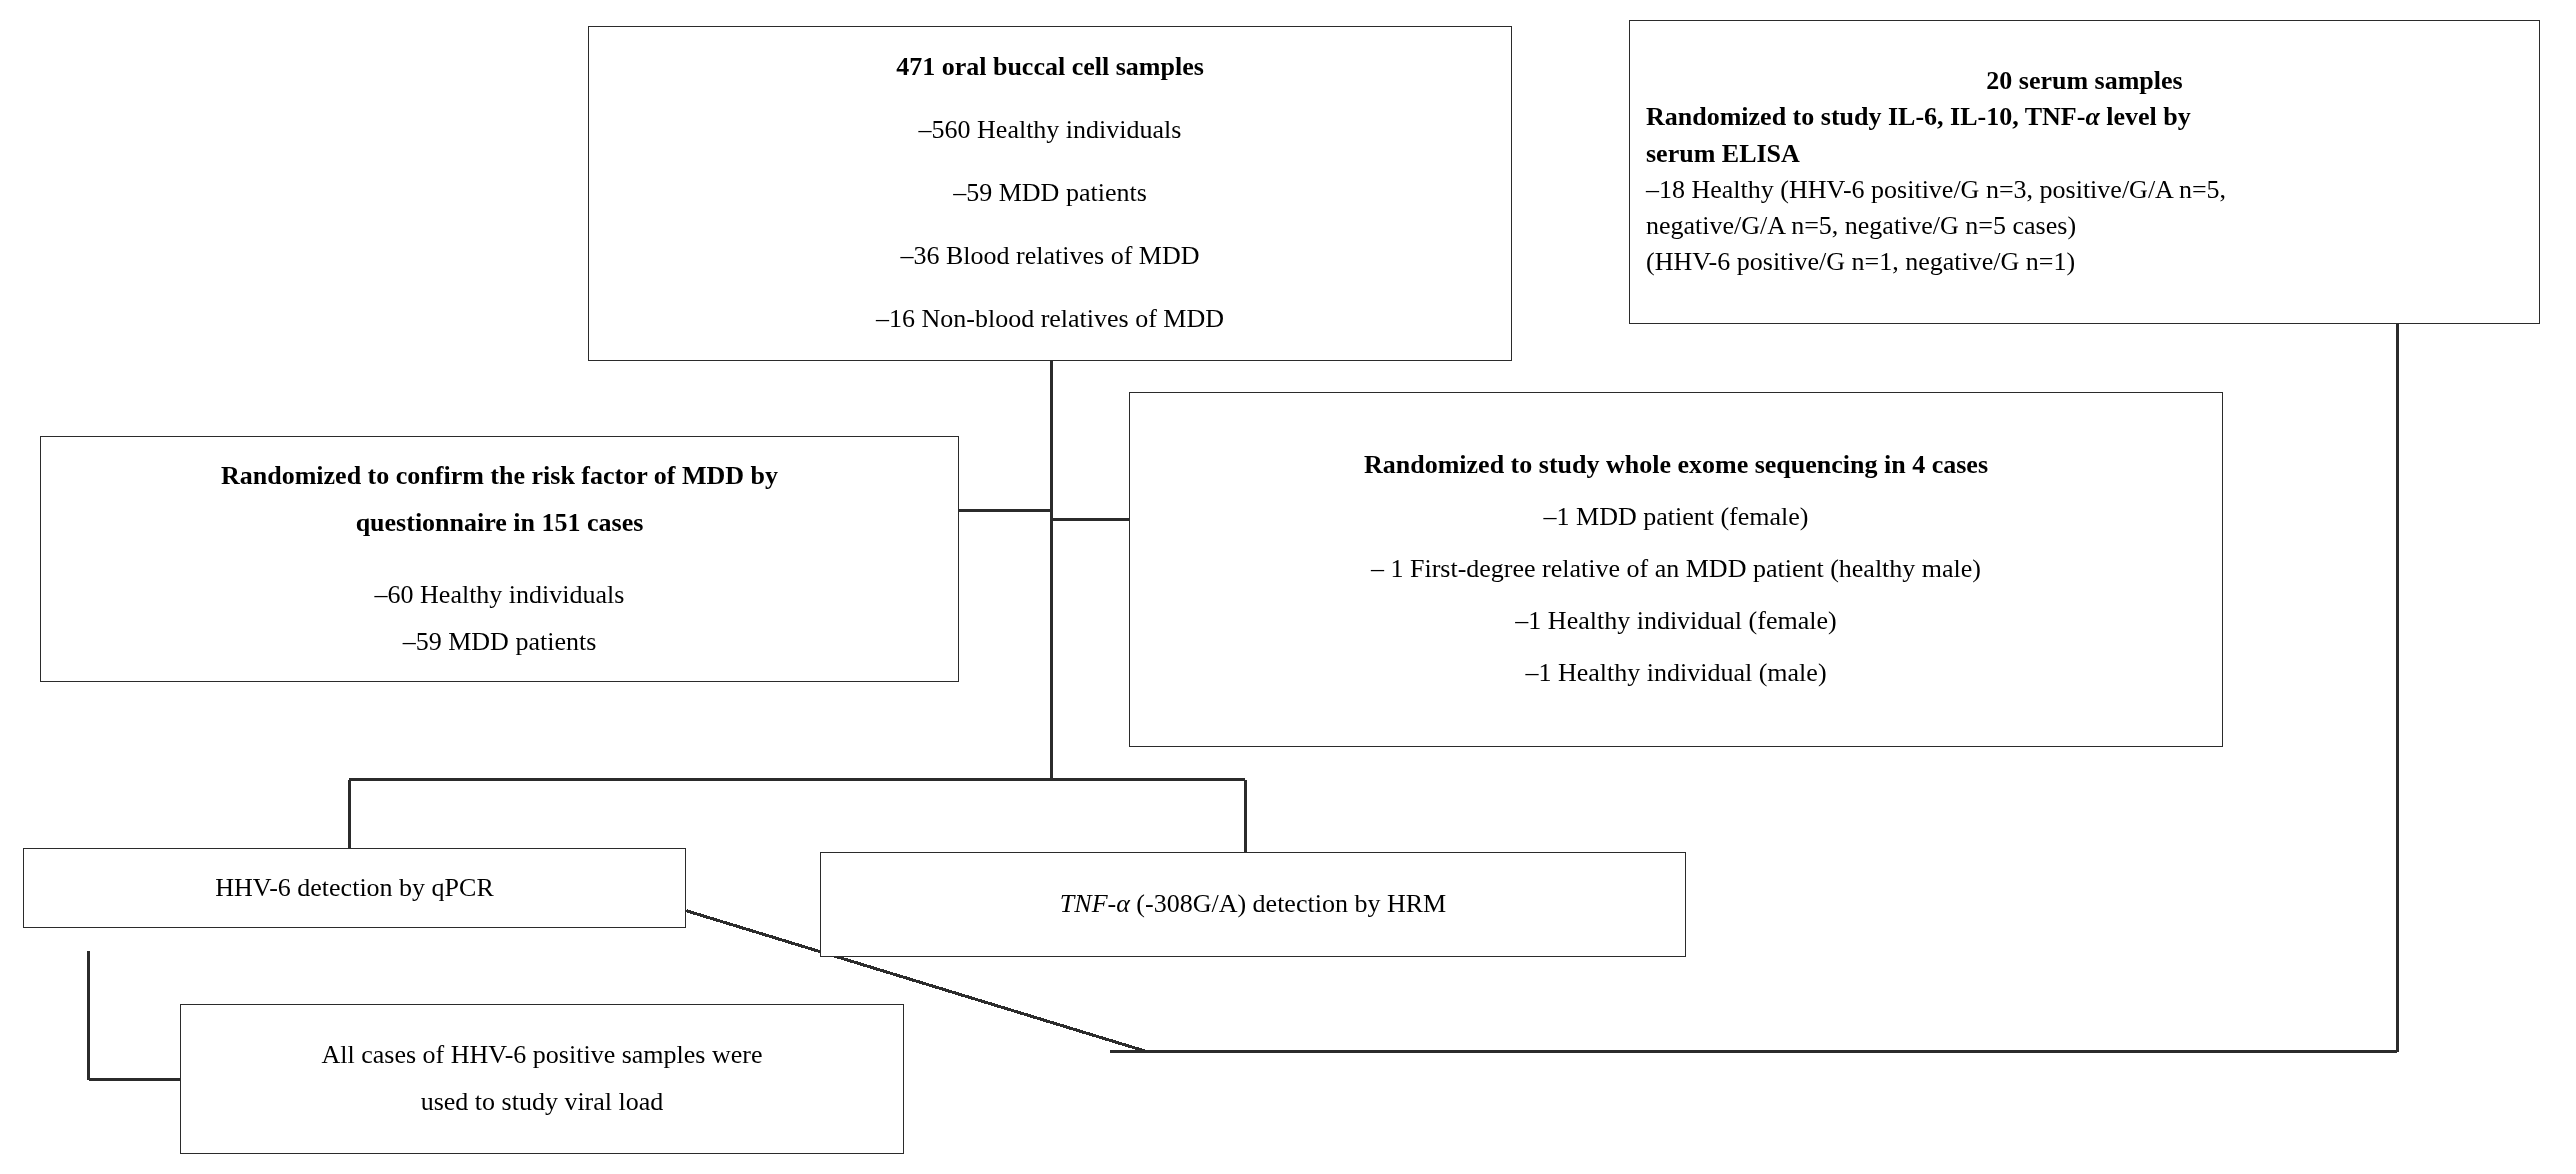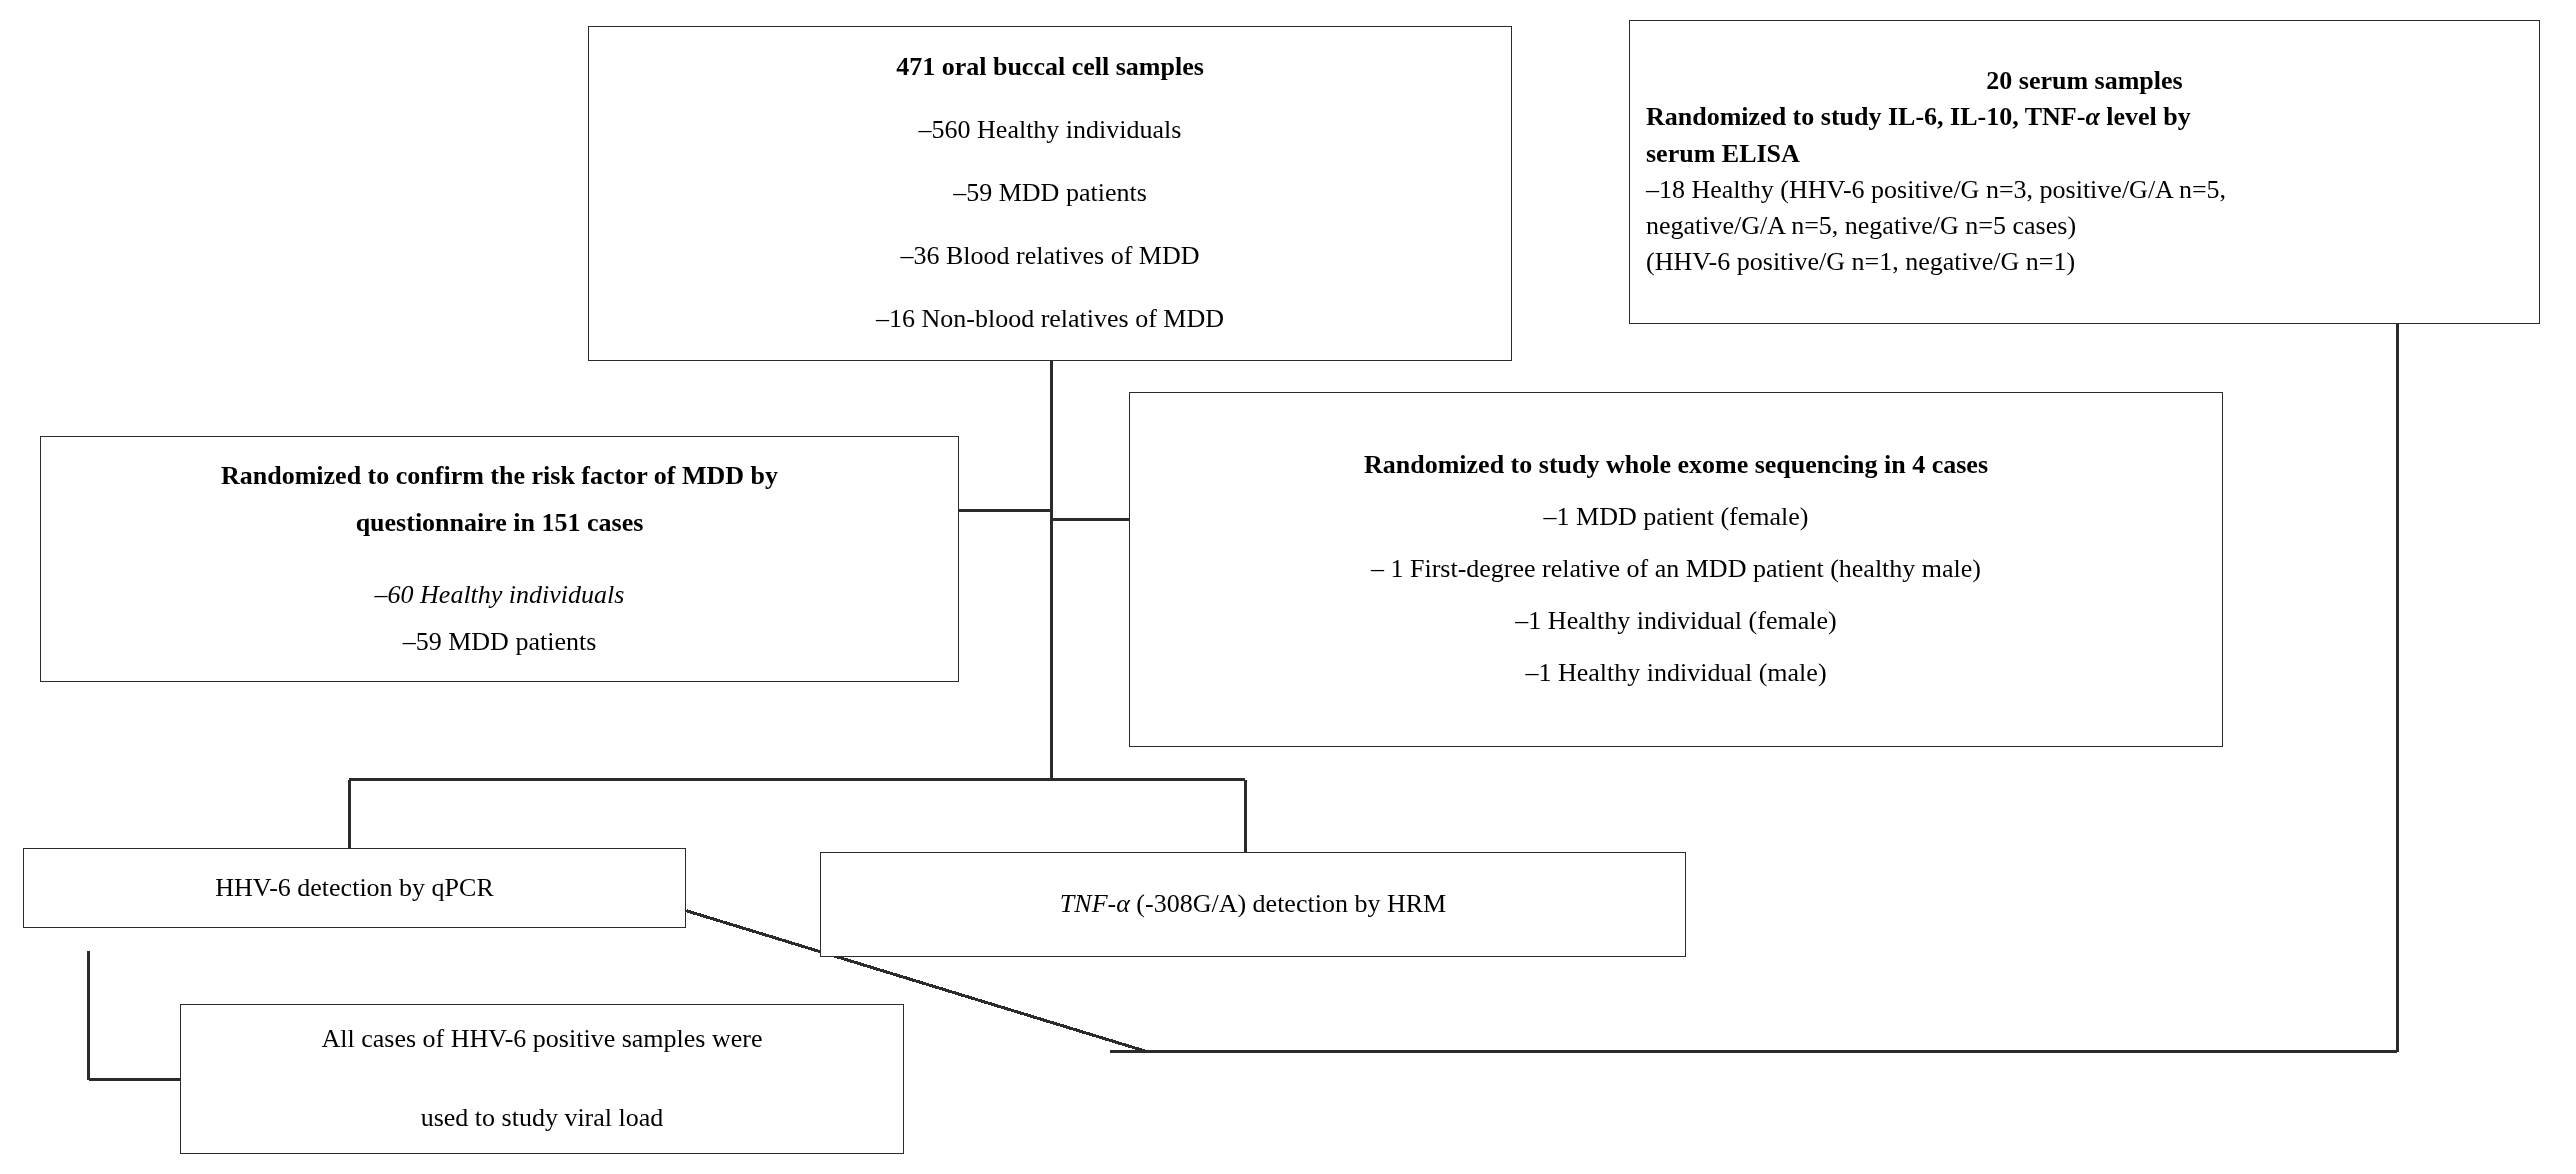--- a/index.html
+++ b/index.html
@@ -43,21 +43,21 @@
 
   #box-question    {left:40px;   top:436px;  width:919px; height:246px; padding:9.8px 18.4px;}
   #box-question .ln{margin:6.1px 0;}
 
   #box-exome       {left:1129px; top:392px;  width:1094px; height:355px; padding:9.8px 16px;}
   #box-exome .ln   {margin:8.6px 0;}
 
   #box-hhv         {left:23px;   top:848px; width:663px; height:80px;}
   #box-tnf         {left:820px; top:852px; width:866px; height:105px;}
   #box-viral       {left:180px;  top:1004px; width:724px; height:150px; padding:6.1px 18.4px;}
-  #box-viral .ln   {margin:22px 0;}
+  #box-viral .ln   {margin:6px 0;}
 </style>
 </head>
 <body>
 
 <div id="canvas">
 
   <svg id="lines" viewBox="0 0 4204 1917" xmlns="http://www.w3.org/2000/svg">
     <g stroke="#2b2b2b" stroke-width="5" fill="none" shape-rendering="crispEdges">
 
       <line x1="1716" y1="588" x2="1716" y2="1272"></line>
@@ -94,21 +94,21 @@
     <span class="ln bold left-al wrapln" style="font-size:26px;"><span>Randomized to study IL-6, IL-10, TNF-</span><span class="ital">α</span><span> level by</span></span>
     <span class="ln bold left-al">serum ELISA</span>
     <span class="ln left-al">–18 Healthy (HHV-6 positive/G n=3, positive/G/A n=5,</span>
     <span class="ln left-al">negative/G/A n=5, negative/G n=5 cases)</span>
     <span class="ln left-al">(HHV-6 positive/G n=1, negative/G n=1)</span>
   </div>
 
   <div class="box" id="box-question">
     <span class="ln bold">Randomized to confirm the risk factor of MDD by</span>
     <span class="ln bold">questionnaire in 151 cases</span>
-    <span class="ln" style="margin-top:31px;font-style:italic;">–60 Healthy individuals</span>
+    <span class="ln" style="margin-top:31px;">–60 Healthy individuals</span>
     <span class="ln">–59 MDD patients</span>
   </div>
 
   <div class="box" id="box-exome">
     <span class="ln bold">Randomized to study whole exome sequencing in 4 cases</span>
     <span class="ln">–1 MDD patient (female)</span>
     <span class="ln">– 1 First-degree relative of an MDD patient (healthy male)</span>
     <span class="ln">–1 Healthy individual (female)</span>
     <span class="ln">–1 Healthy individual (male)</span>
   </div>

